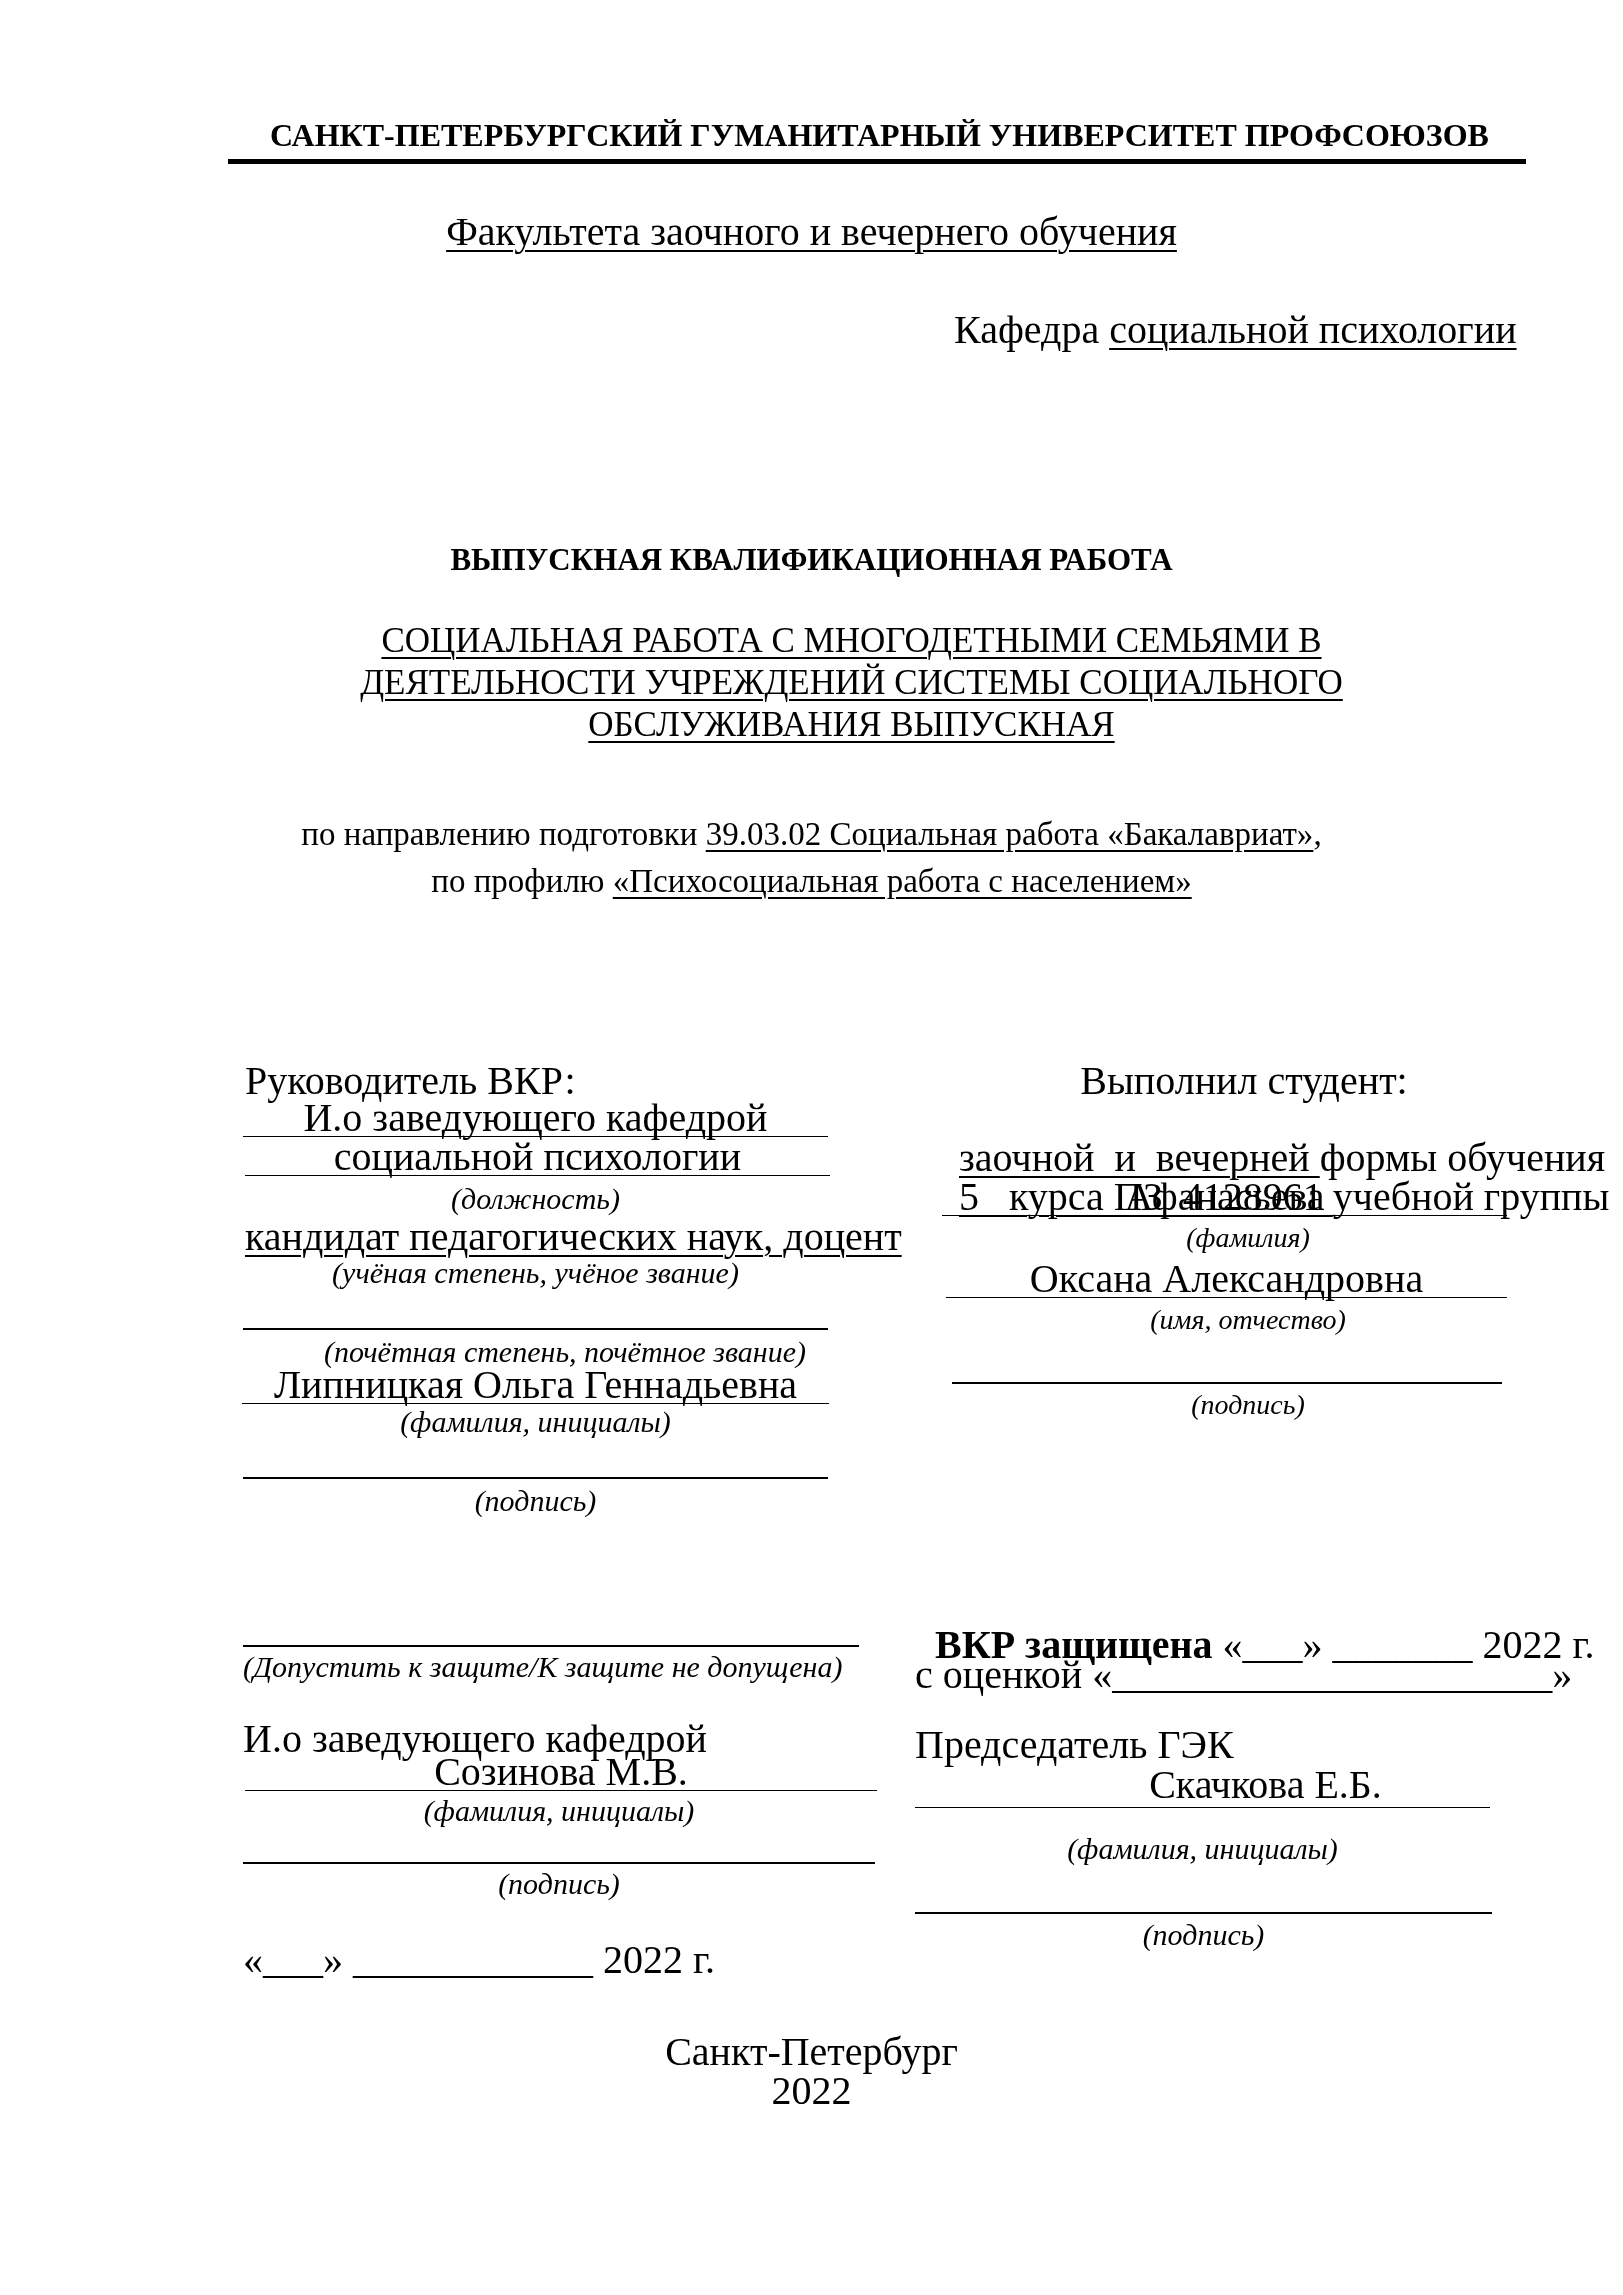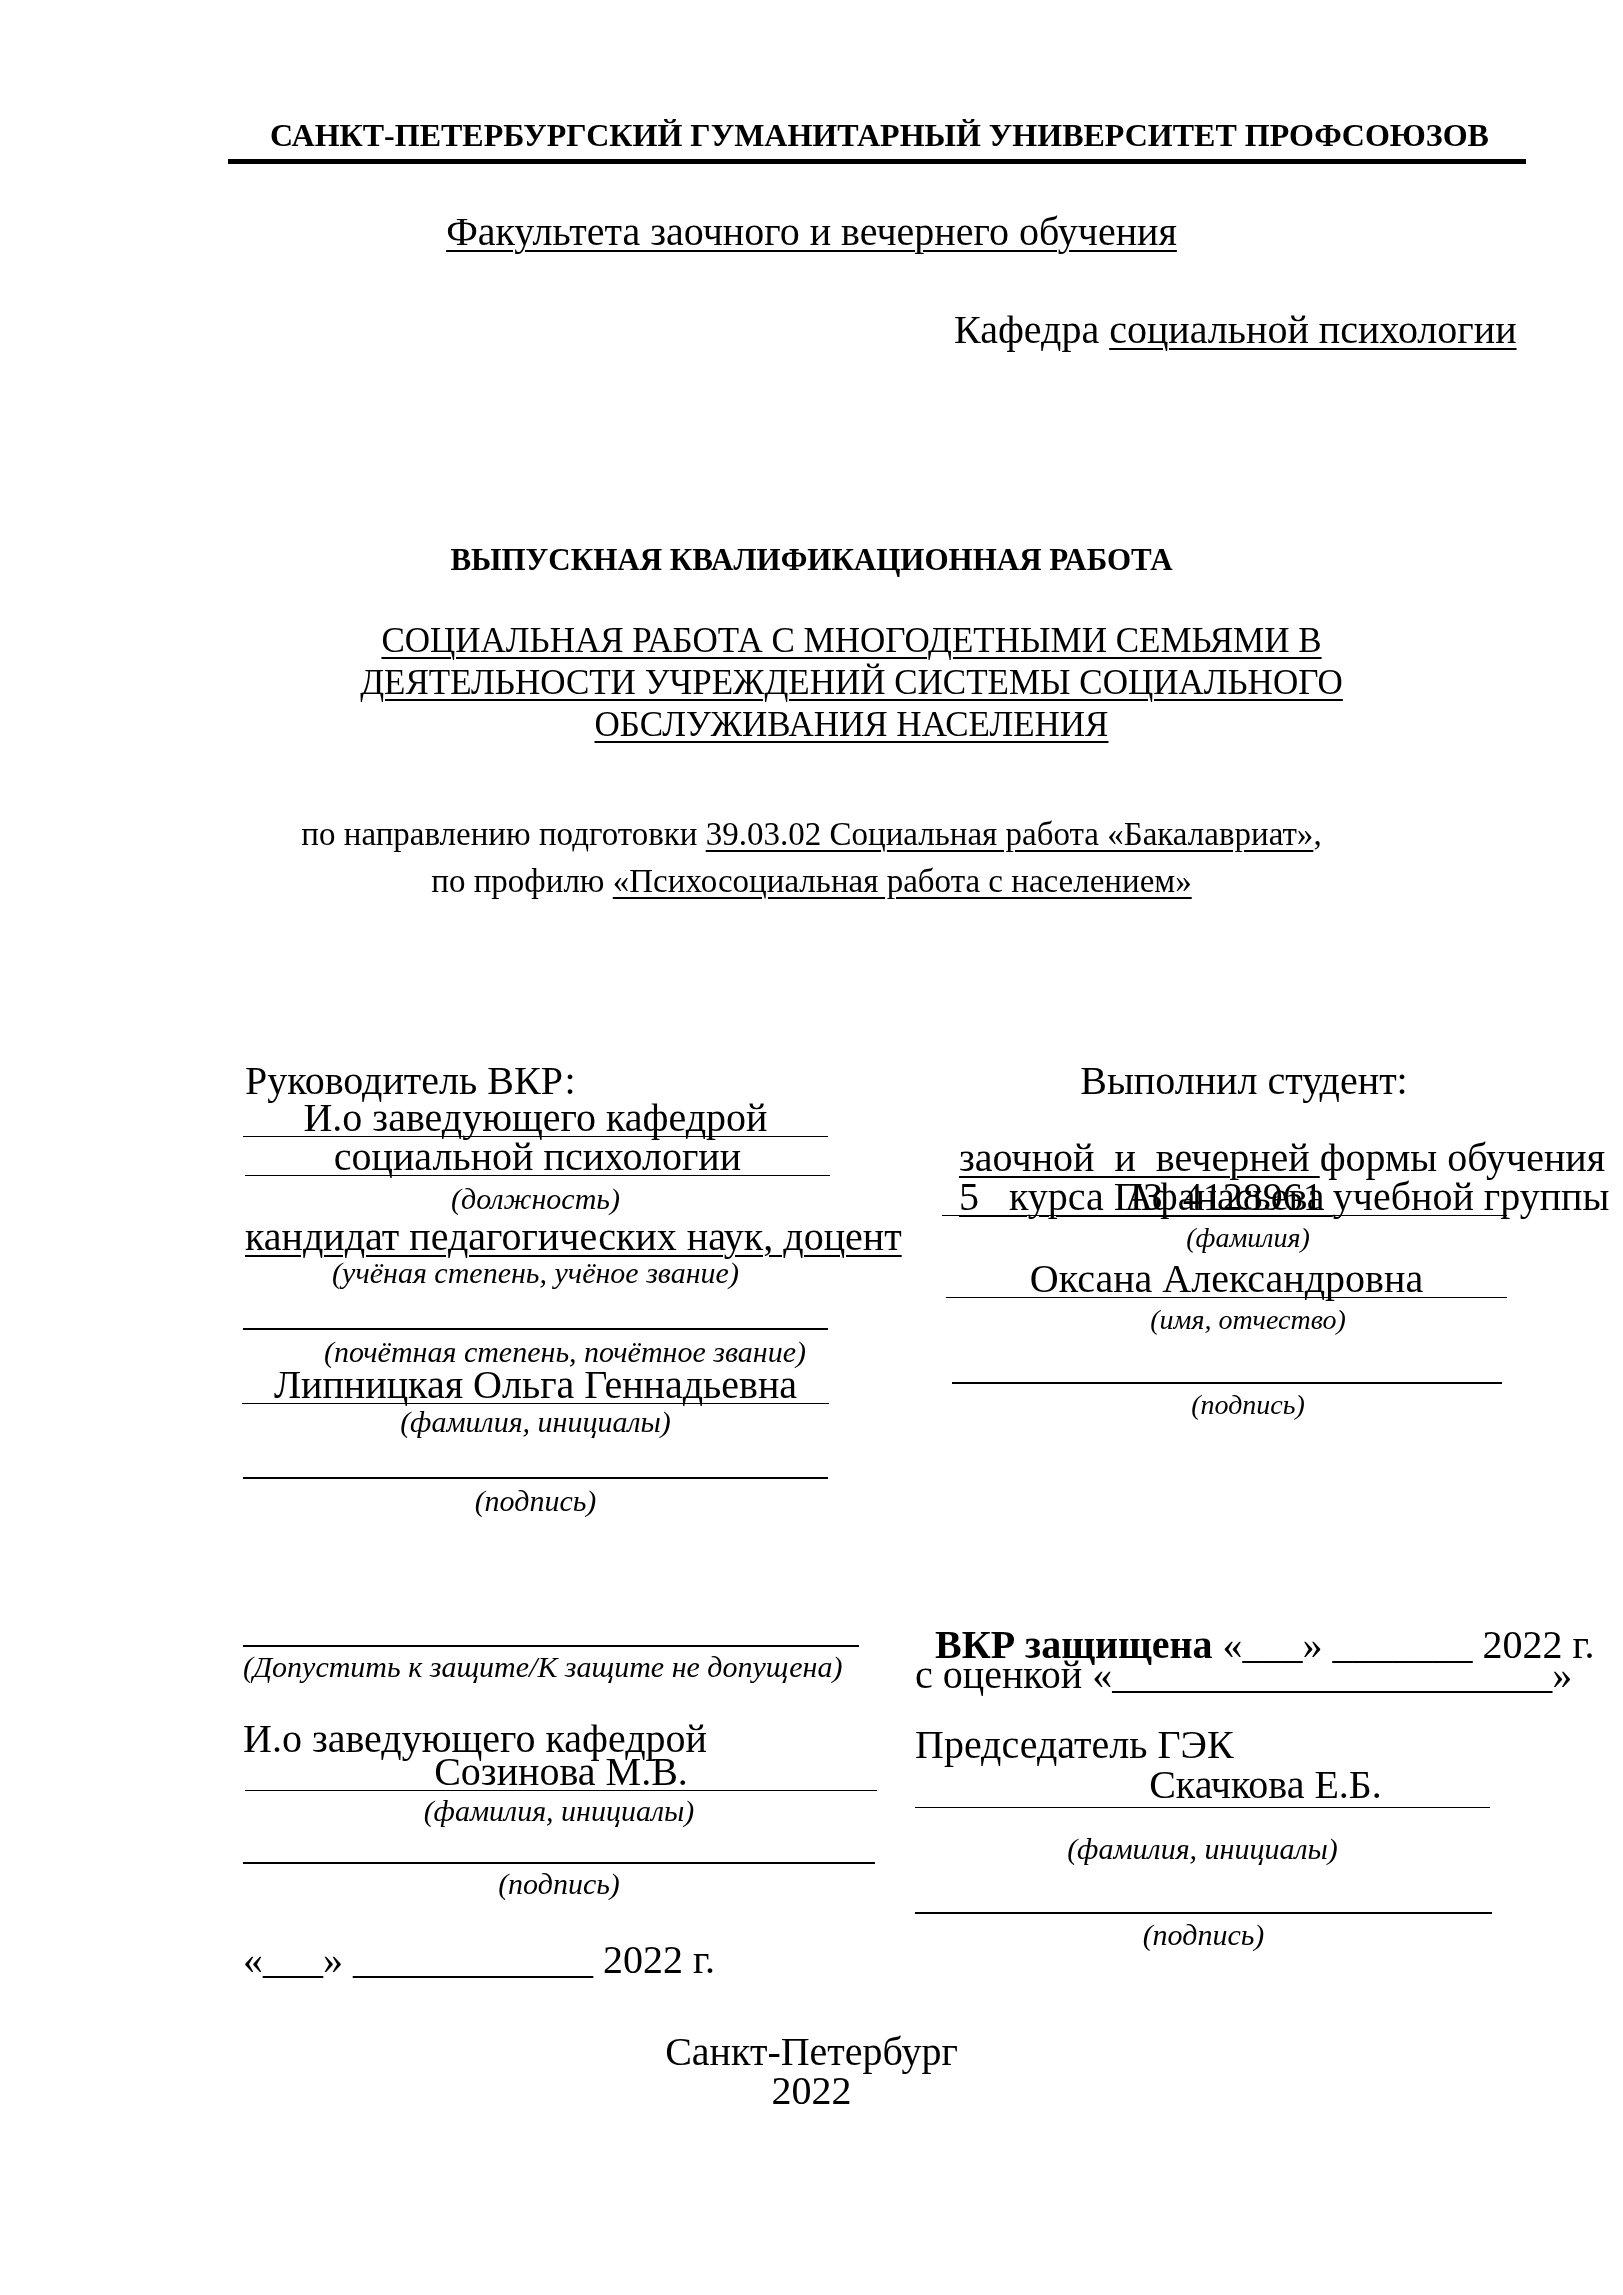--- a/index.html
+++ b/index.html
@@ -26,21 +26,21 @@
 <div class="abs fs" style="left:954px; top:310px;">
   <span>Кафедра</span>
   <span class="u">социальной психологии</span>
 </div>
 
 <div class="abs center bold" style="left:0; width:1623px; top:540px; font-size:31px; line-height:39px;">ВЫПУСКНАЯ КВАЛИФИКАЦИОННАЯ РАБОТА</div>
 
 <div class="abs center" style="left:0; width:1623px; top:620px; font-size:35px; line-height:42px;margin-left:40px;">
   <div><span class="u">СОЦИАЛЬНАЯ РАБОТА С МНОГОДЕТНЫМИ СЕМЬЯМИ В</span></div>
   <div><span class="u">ДЕЯТЕЛЬНОСТИ УЧРЕЖДЕНИЙ СИСТЕМЫ СОЦИАЛЬНОГО</span></div>
-  <div><span class="u">ОБСЛУЖИВАНИЯ НАСЕЛЕНИЯ</span></div>
+  <div><span class="u">ОБСЛУЖИВАНИЯ ВЫПУСКНАЯ</span></div>
 </div>
 
 <div class="abs center" style="left:0; width:1623px; top:814px; font-size:33px; line-height:41px;">
   <span>по направлению подготовки</span>
   <span class="u">39.03.02 Социальная работа «Бакалавриат»</span><span>,</span>
 </div>
 <div class="abs center" style="left:0; width:1623px; top:861px; font-size:33px; line-height:41px;">
   <span>по профилю</span>
   <span class="u">«Психосоциальная работа с населением»</span>
 </div>

